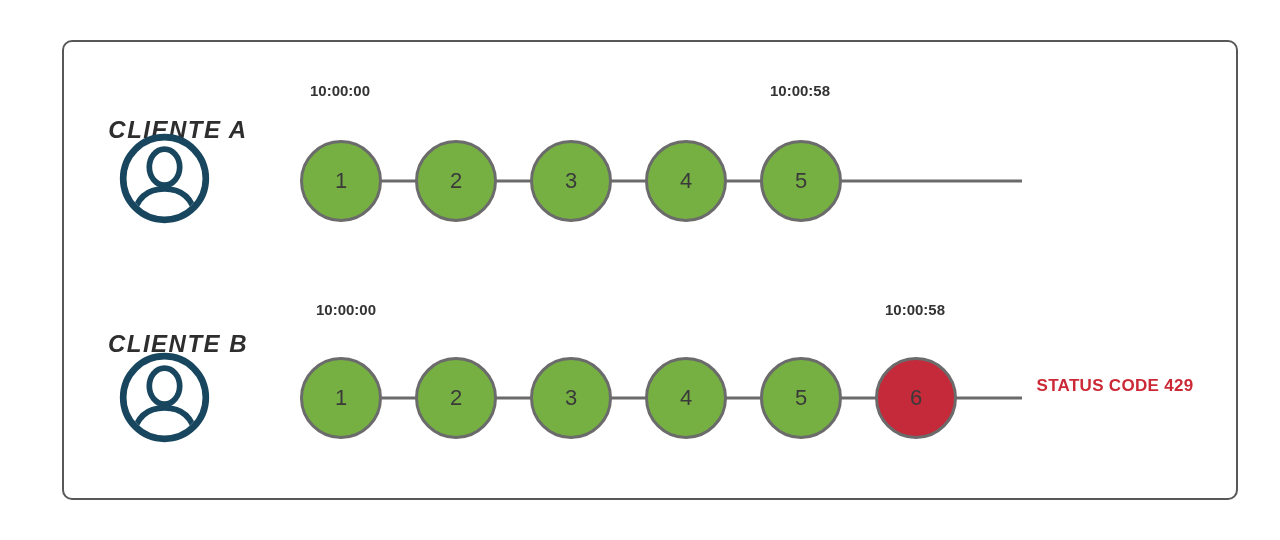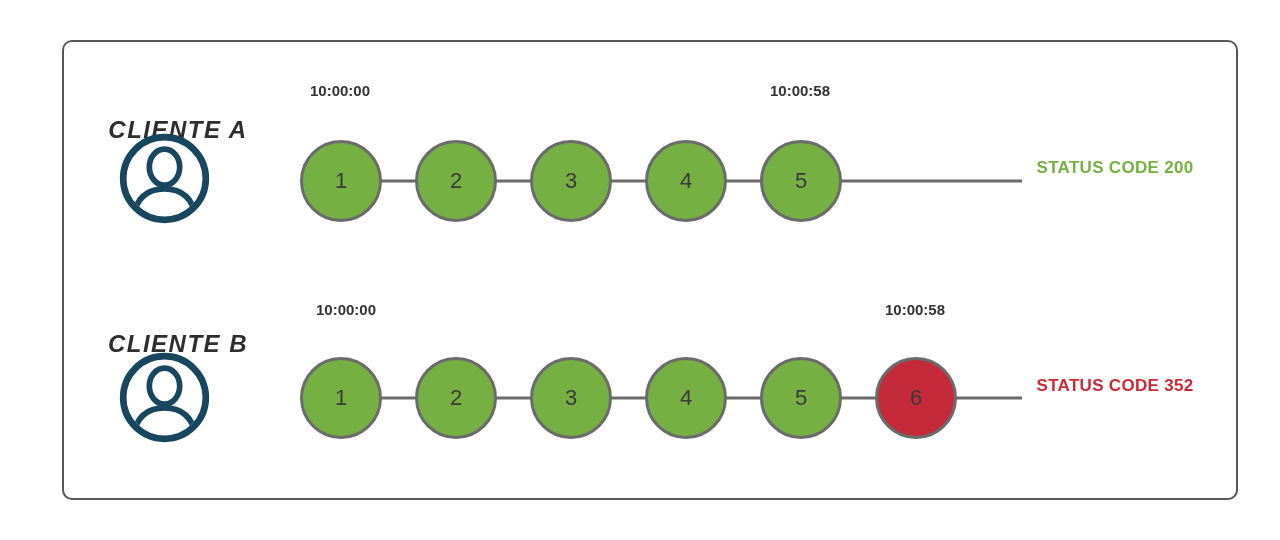--- a/index.html
+++ b/index.html
@@ -146,21 +146,20 @@
     </div>
     <div class="request-circle st-success">
       <span>4</span>
     </div>
     <div class="request-circle st-success">
       <span>5</span>
     </div>
   </div>
 
   <div class="status row-a st-success">
-    <div>STATUS CODE 200</div>
   </div>
 
   <div class="client-name row-b">CLIENTE B</div>
 
   <svg class="avatar row-b" viewBox="0 0 100 100">
     <defs>
       <clipPath id="avclip-b">
           <circle cx="50" cy="50" r="40"></circle>
         </clipPath>
     </defs>
@@ -190,15 +189,15 @@
     </div>
     <div class="request-circle st-success">
       <span>5</span>
     </div>
     <div class="request-circle st-error">
       <span>6</span>
     </div>
   </div>
 
   <div class="status row-b st-error">
-    <div>STATUS CODE 352</div>
+    <div>STATUS CODE 429</div>
   </div>
 </div>
 
 </body></html>

